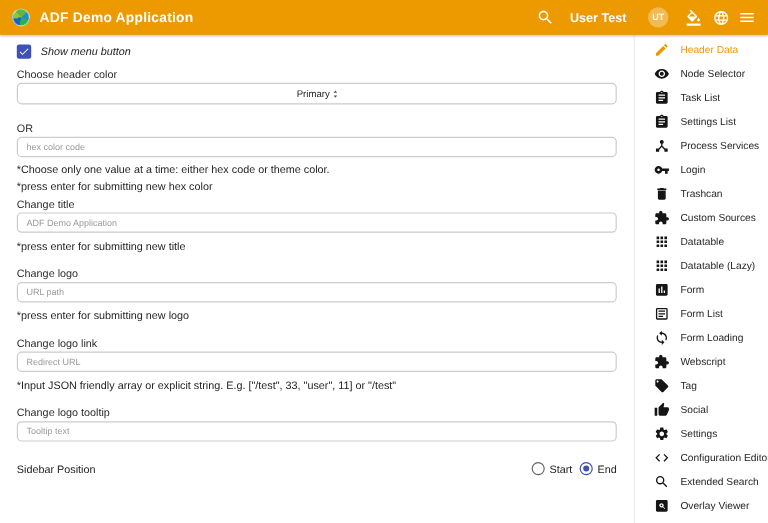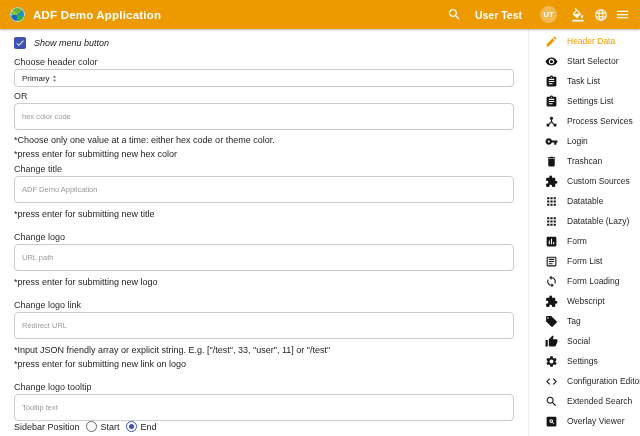--- a/index.html
+++ b/index.html
@@ -24,33 +24,33 @@
     justify-content:center; cursor:pointer; flex:0 0 auto; }
   .ml14 { margin-left:14px; } .ml9 { margin-left:9px; } .ml7 { margin-left:7px; }
 
   
   .content { position:absolute; top:29px; left:0; width:528px; bottom:0; padding:0 14px; overflow:hidden; }
   .checkbox-row { margin-top:7px; height:14px; display:flex; align-items:center; gap:8px; cursor:pointer;font-style:italic; }
   .checkbox { width:12px; height:12px; border-radius:2px; background:var(--indigo,#3F51B5);
     display:flex; align-items:center; justify-content:center; color:#fff; }
   .cb-label { font-size:9px; color:#222; }
   .lbl { font-size:9px; line-height:9px; color:#2b2b2b; }
-  .l1 { margin-top:8px; } .or { margin-top:5px; }
+  .l1 { margin-top:8px; } .or { margin-top:16px; }
   .sec13 { margin-top:6px; } .sec14 { margin-top:14px; }
   .select { margin-top:2px; height:18px; width:100%; border:1px solid #ccc; border-radius:4px;
-    background:#fff; display:flex; align-items:center; justify-content:flex-start;
+    background:#fff; display:flex; align-items:center; justify-content:center;
     padding:0 4px 0 7px; cursor:pointer; }
   .select-value { font-size:8px; color:#222; }
   .select-arrows { color:#555; display:flex; }
-  .tinput { margin-top:2px; height:27px; width:100%; border:1px solid #ccc; border-radius:4px;
+  .tinput { margin-top:2px; height:17px; width:100%; border:1px solid #ccc; border-radius:4px;
     padding:0 7px; font-size:7.5px; color:#9a9a9a; outline:none; font-family:inherit; display:block; background:#fff; }
   .tinput::placeholder { color:#9a9a9a; }
   .note { font-size:9px; line-height:9px; color:#242424; }
   .mt5 { margin-top:5px; } .mt6 { margin-top:6px; } .mt7 { margin-top:7px; }
-  .radio-row { display:flex; align-items:center; }
+  .radio-row { margin-top:17px; display:flex; align-items:center;justify-content:space-between; }
   .radio-row .grp-label { font-size:9px; color:#222; }
   .radio { width:11px; height:11px; border-radius:50%; border:1.5px solid #666;
     display:inline-flex; align-items:center; justify-content:center; margin-left:6px; cursor:pointer; flex:0 0 auto; }
   .radio.selected { border-color:var(--indigo,#3F51B5); }
   .radio .dot { width:5px; height:5px; border-radius:50%; background:var(--indigo,#3F51B5); display:none; }
   .radio.selected .dot { display:block; }
   .radio-label { font-size:9px; color:#222; margin-left:4px; }
 
   
   .sidebar { position:absolute; top:29px; right:0; width:112px; bottom:0;
@@ -124,21 +124,20 @@
     <input class="tinput" value="ADF Demo Application" style="">
     <div class="note mt7">*press enter for submitting new title</div>
 
     <div class="lbl sec14">Change logo</div>
     <input class="tinput" placeholder="URL path" style="">
     <div class="note mt7">*press enter for submitting new logo</div>
 
     <div class="lbl sec14">Change logo link</div>
     <input class="tinput" placeholder="Redirect URL" style="">
     <div class="note mt7">*Input JSON friendly array or explicit string. E.g. ["/test", 33, "user", 11] or "/test"</div>
-    <div class="note mt5">*press enter for submitting new link on logo</div>
 
     <div class="lbl sec14">Change logo tooltip</div>
     <input class="tinput" placeholder="Tooltip text" style="">
 
     <div class="radio-row">
       <span class="grp-label">Sidebar Position</span>
       <span id="radio-group" style="display:inline-flex;align-items:center;">
           <span class="radio"></span>
           <span class="radio-label">Start</span>
           <span class="radio selected">
@@ -158,21 +157,21 @@
           </svg>
         </span>
         <span class="side-label">Header Data</span>
       </div>
       <div class="side-item">
         <span class="side-icon">
           <svg viewBox="0 0 24 24" width="13" height="13" fill="currentColor">
             <path d="M12 4.5C7 4.5 2.73 7.61 1 12c1.73 4.39 6 7.5 11 7.5s9.27-3.11 11-7.5c-1.73-4.39-6-7.5-11-7.5zM12 17c-2.76 0-5-2.24-5-5s2.24-5 5-5 5 2.24 5 5-2.24 5-5 5zm0-8c-1.66 0-3 1.34-3 3s1.34 3 3 3 3-1.34 3-3-1.34-3-3-3z"></path>
           </svg>
         </span>
-        <span class="side-label">Start Selector</span>
+        <span class="side-label">Node Selector</span>
       </div>
       <div class="side-item">
         <span class="side-icon">
           <svg viewBox="0 0 24 24" width="13" height="13" fill="currentColor">
             <path d="M19 3h-4.18C14.4 1.84 13.3 1 12 1c-1.3 0-2.4.84-2.82 2H5c-1.1 0-2 .9-2 2v14c0 1.1.9 2 2 2h14c1.1 0 2-.9 2-2V5c0-1.1-.9-2-2-2zm-7 0c.55 0 1 .45 1 1s-.45 1-1 1-1-.45-1-1 .45-1 1-1zm2 14H7v-2h7v2zm3-4H7v-2h10v2zm0-4H7V7h10v2z"></path>
           </svg>
         </span>
         <span class="side-label">Task List</span>
       </div>
       <div class="side-item">

